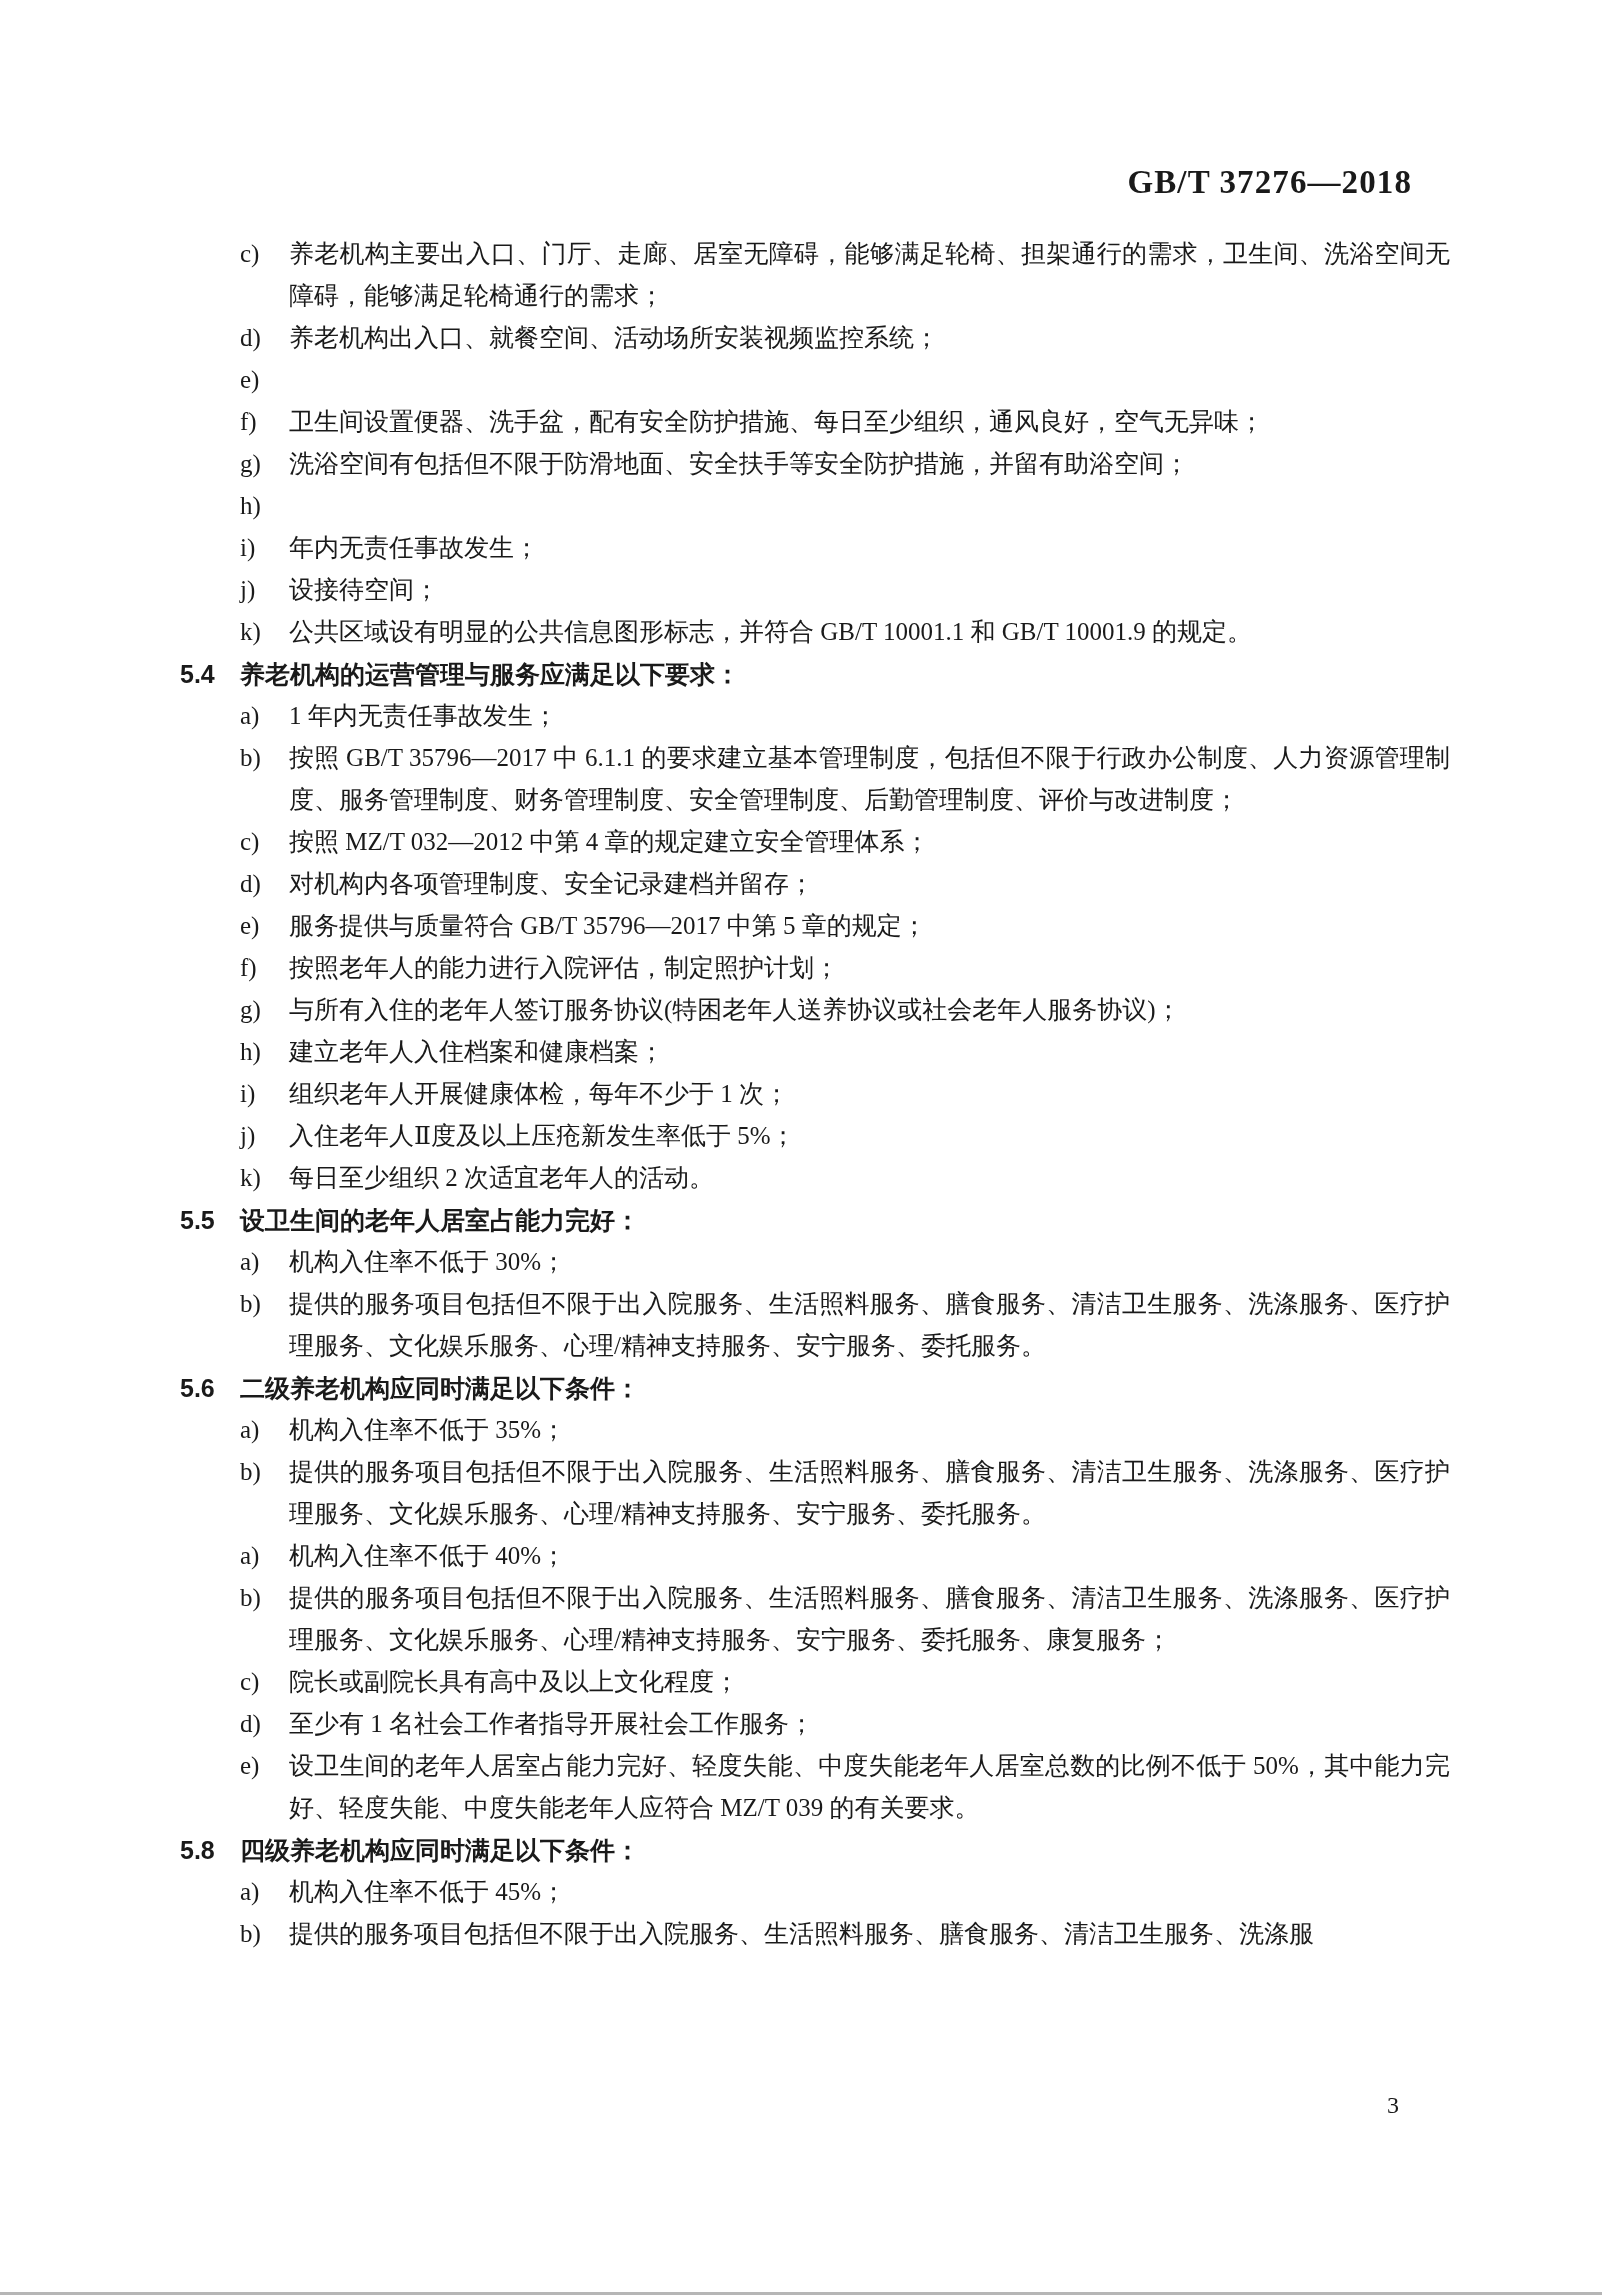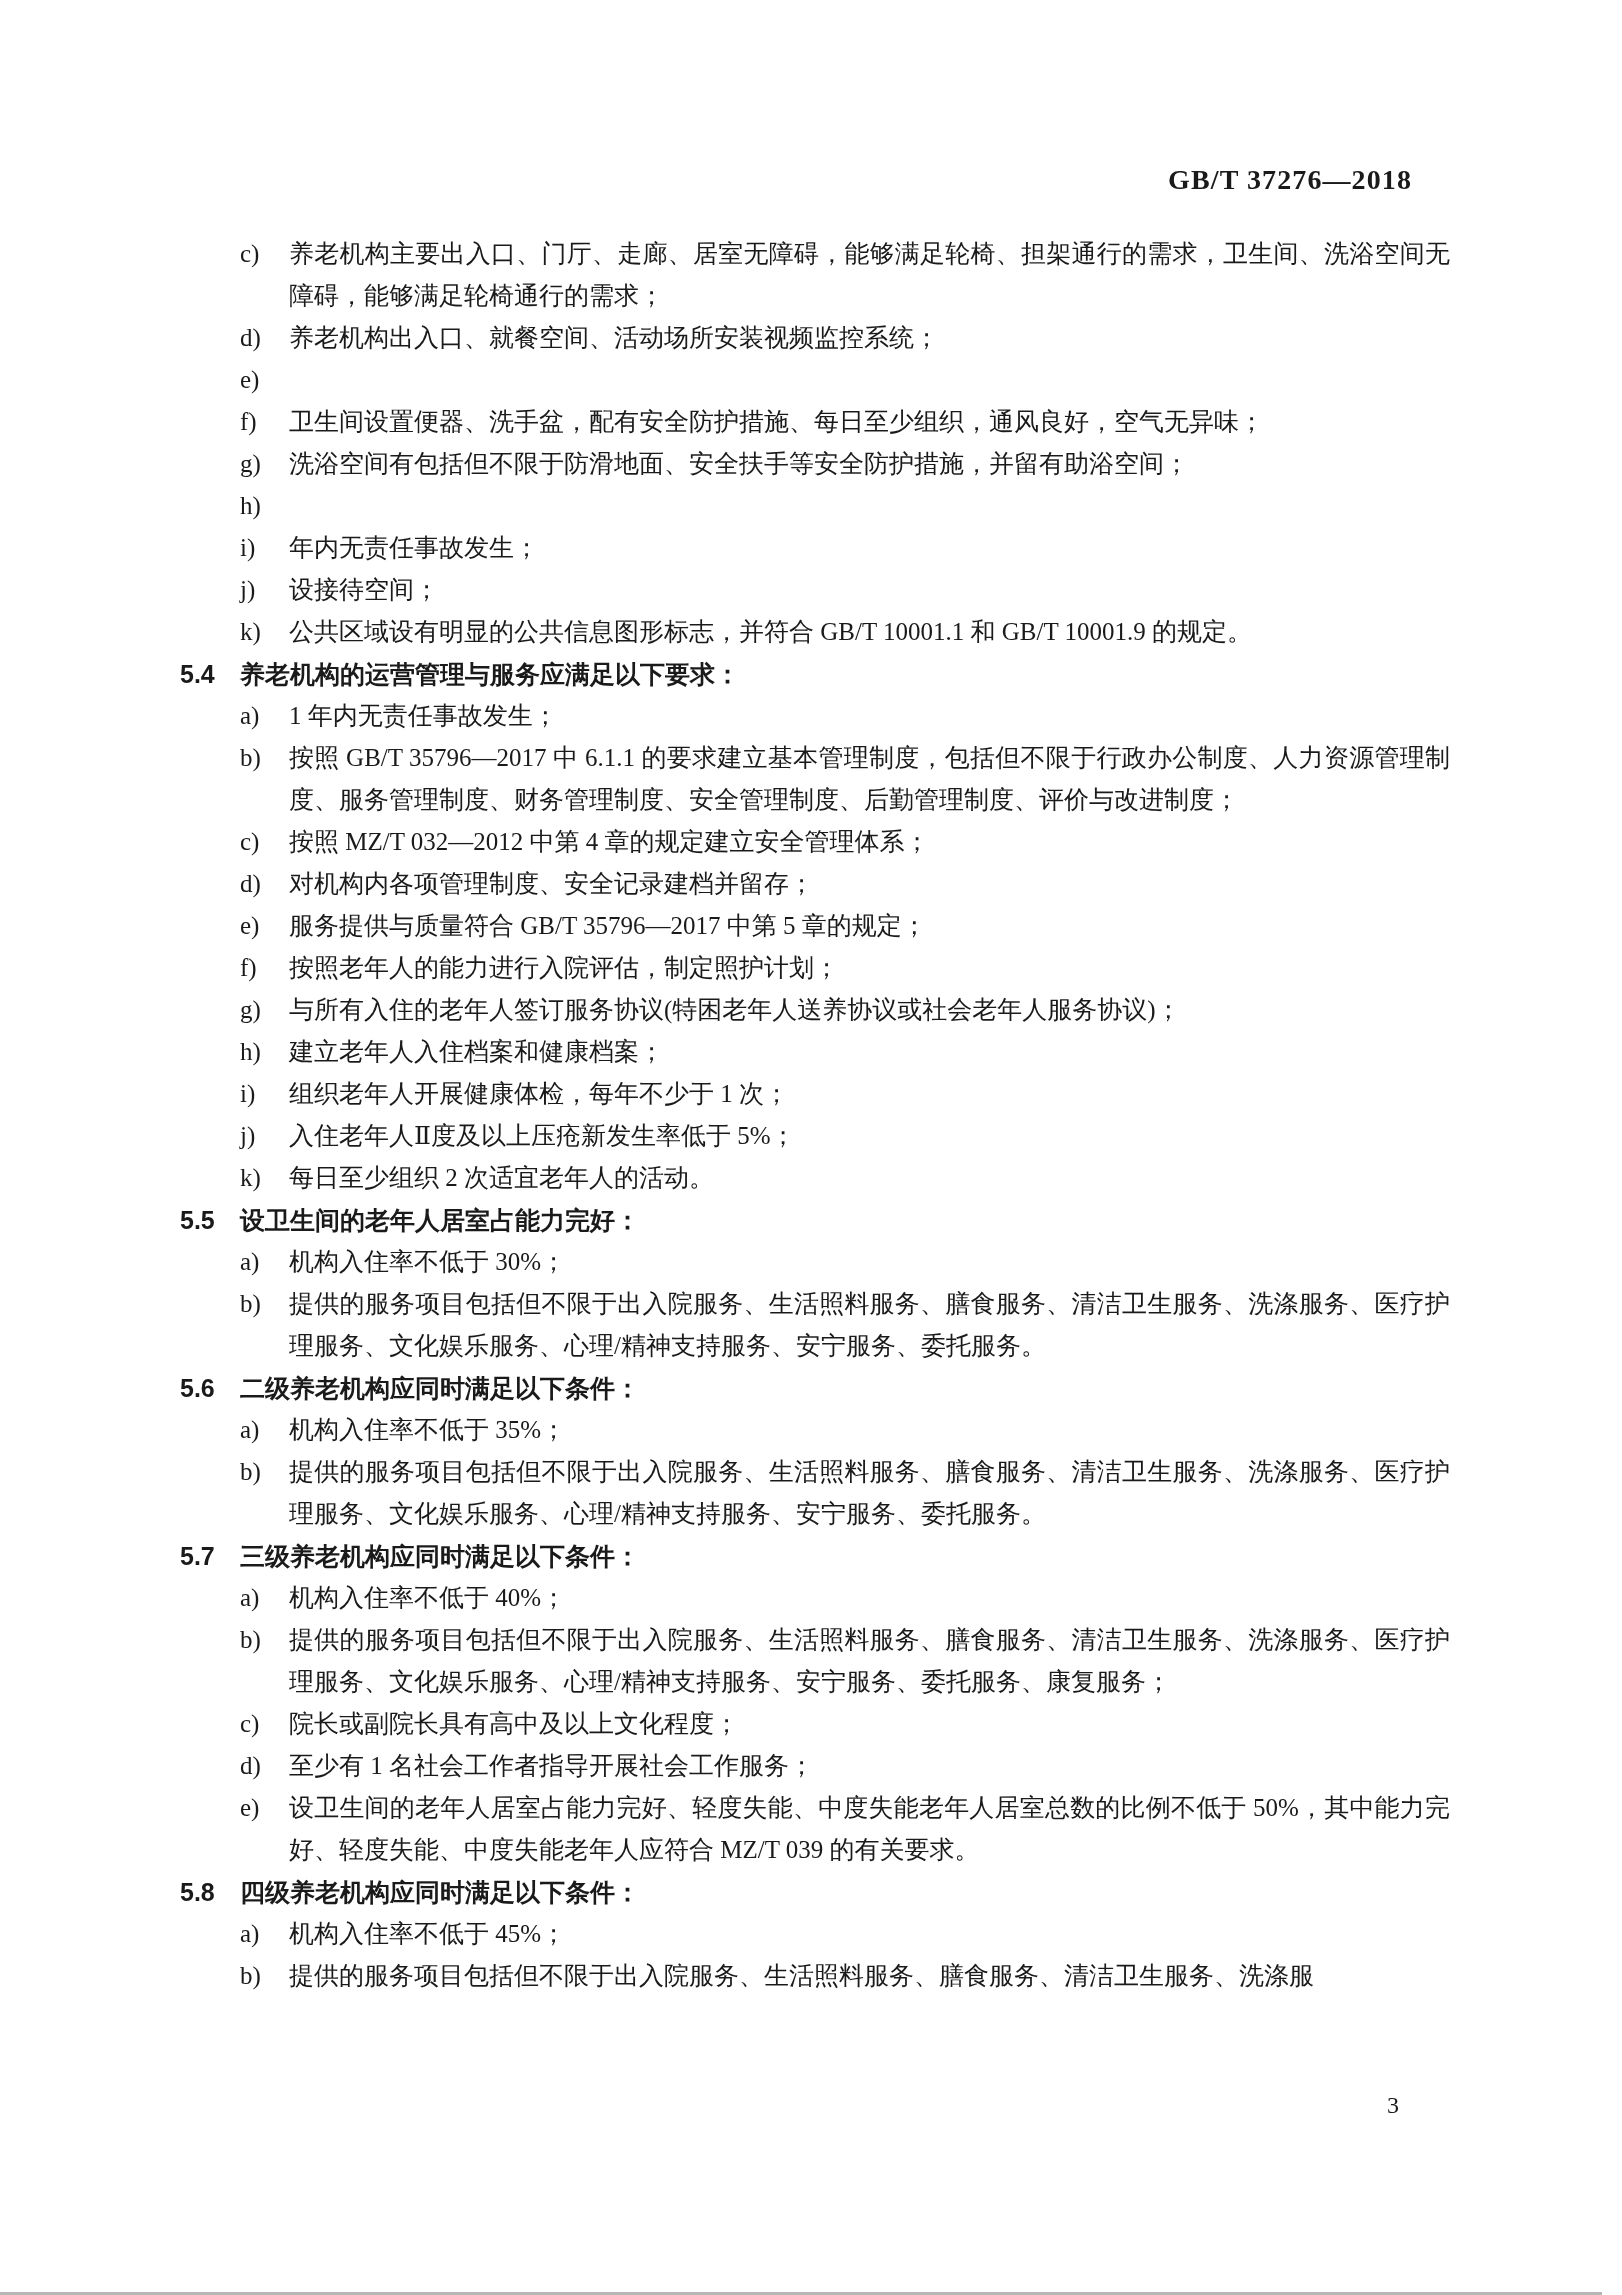--- a/index.html
+++ b/index.html
@@ -18,21 +18,21 @@
   .doc-header {
     position: absolute;
     top: 164px;
     left: 0;
     width: 1622px;
     box-sizing: border-box;
     text-align: right;
     padding-right: 210px;
   }
   .doc-number {
-    font-size: 28px;
+    font-size: 33px;
     font-weight: bold;
     letter-spacing: 1.1px;
     white-space: nowrap;
   }
   .content {
     position: absolute;
     top: 233px;
     left: 0;
     width: 1622px;
   }
@@ -195,24 +195,20 @@
   </div>
   <div class="item">
     <span class="label">a)</span>
     <span class="text">机构入住率不低于 35%；</span>
   </div>
   <div class="item">
     <span class="label">b)</span>
     <span class="text">提供的服务项目包括但不限于出入院服务、生活照料服务、膳食服务、清洁卫生服务、洗涤服务、医疗护理服务、文化娱乐服务、心理/精神支持服务、安宁服务、委托服务。</span>
   </div>
 
-  <div class="section-head">
-    <span class="num">5.7</span>
-    <span class="title">三级养老机构应同时满足以下条件：</span>
-  </div>
   <div class="item">
     <span class="label">a)</span>
     <span class="text">机构入住率不低于 40%；</span>
   </div>
   <div class="item">
     <span class="label">b)</span>
     <span class="text">提供的服务项目包括但不限于出入院服务、生活照料服务、膳食服务、清洁卫生服务、洗涤服务、医疗护理服务、文化娱乐服务、心理/精神支持服务、安宁服务、委托服务、康复服务；</span>
   </div>
   <div class="item">
     <span class="label">c)</span>

